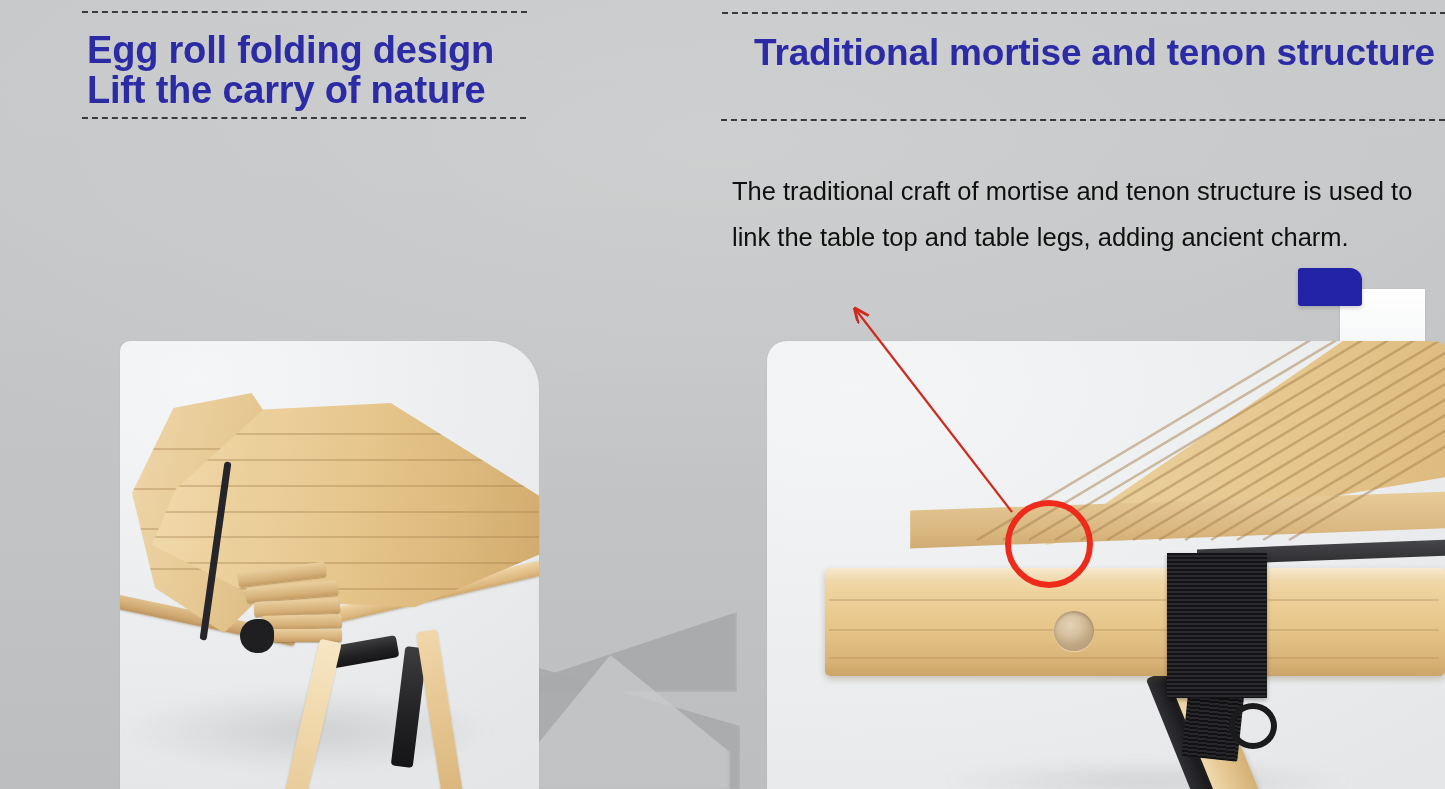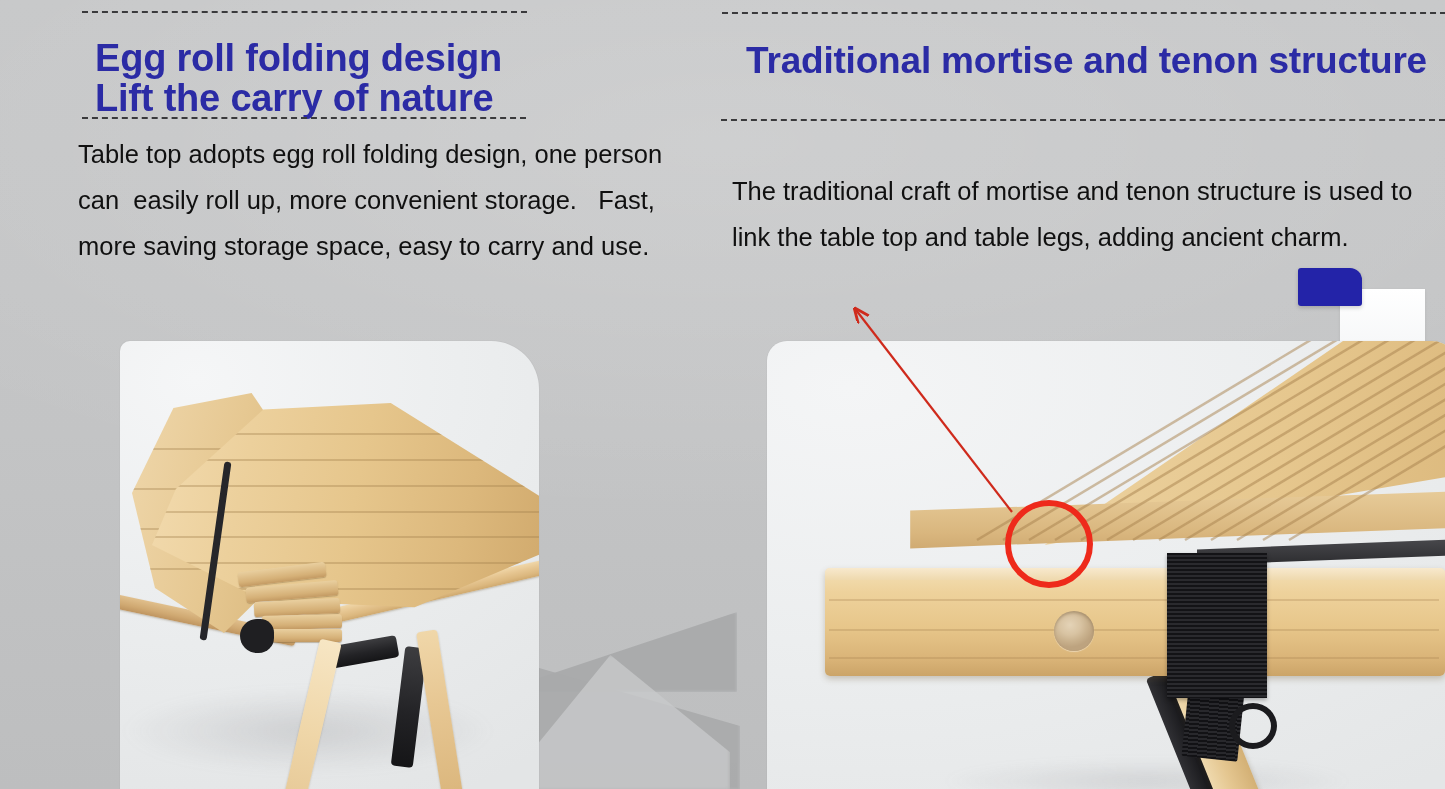--- a/index.html
+++ b/index.html
@@ -45,21 +45,21 @@
   .rule-dashed{
     position:absolute;height:0;
     border-top:2px dashed #3a3a3c;
   }
   #left-rule-top{left:82px;width:445px;top:11px;}
   #left-rule-bottom{left:82px;width:444px;top:117px;}
   #right-rule-top{left:22px;width:724px;top:12px;}
   #right-rule-bottom{left:21px;width:724px;top:119px;}
 
   .heading{
-    position:absolute;margin:16px;
+    position:absolute;margin:8px;
     color:#2b2ba5;
     font-weight:bold;
     letter-spacing:-.2px;
     line-height:1.04;
     white-space:nowrap;
   }
   #left-heading{left:79px;top:23px;font-size:38px;}
   #left-heading .hl{display:block;}
   #left-heading .hl2{}
   #right-heading{right:2px;top:26px;font-size:37px;}
@@ -274,21 +274,20 @@
 
   <div class="rule-dashed" id="left-rule-top"></div>
 
   <h1 class="heading" id="left-heading">
     <span class="hl">Egg roll folding design</span>
     <span class="hl hl2">Lift the carry of nature</span>
   </h1>
 
   <div class="rule-dashed" id="left-rule-bottom"></div>
 
-  <p class="body-text" id="left-body">Table top adopts egg roll folding design, one person can  easily roll up, more convenient storage.   Fast, more saving storage space, easy to carry and use.</p>
 
   <figure class="photo" id="left-photo">
     <div class="photo-scene">
 
       <div class="pc" id="lp-shadow-floor"></div>
 
       <div class="pc wood-edge lp-leg" id="lp-legB"></div>
       <div class="pc wood lp-leg" id="lp-legA"></div>
 
       <div class="pc" id="lp-roll">

